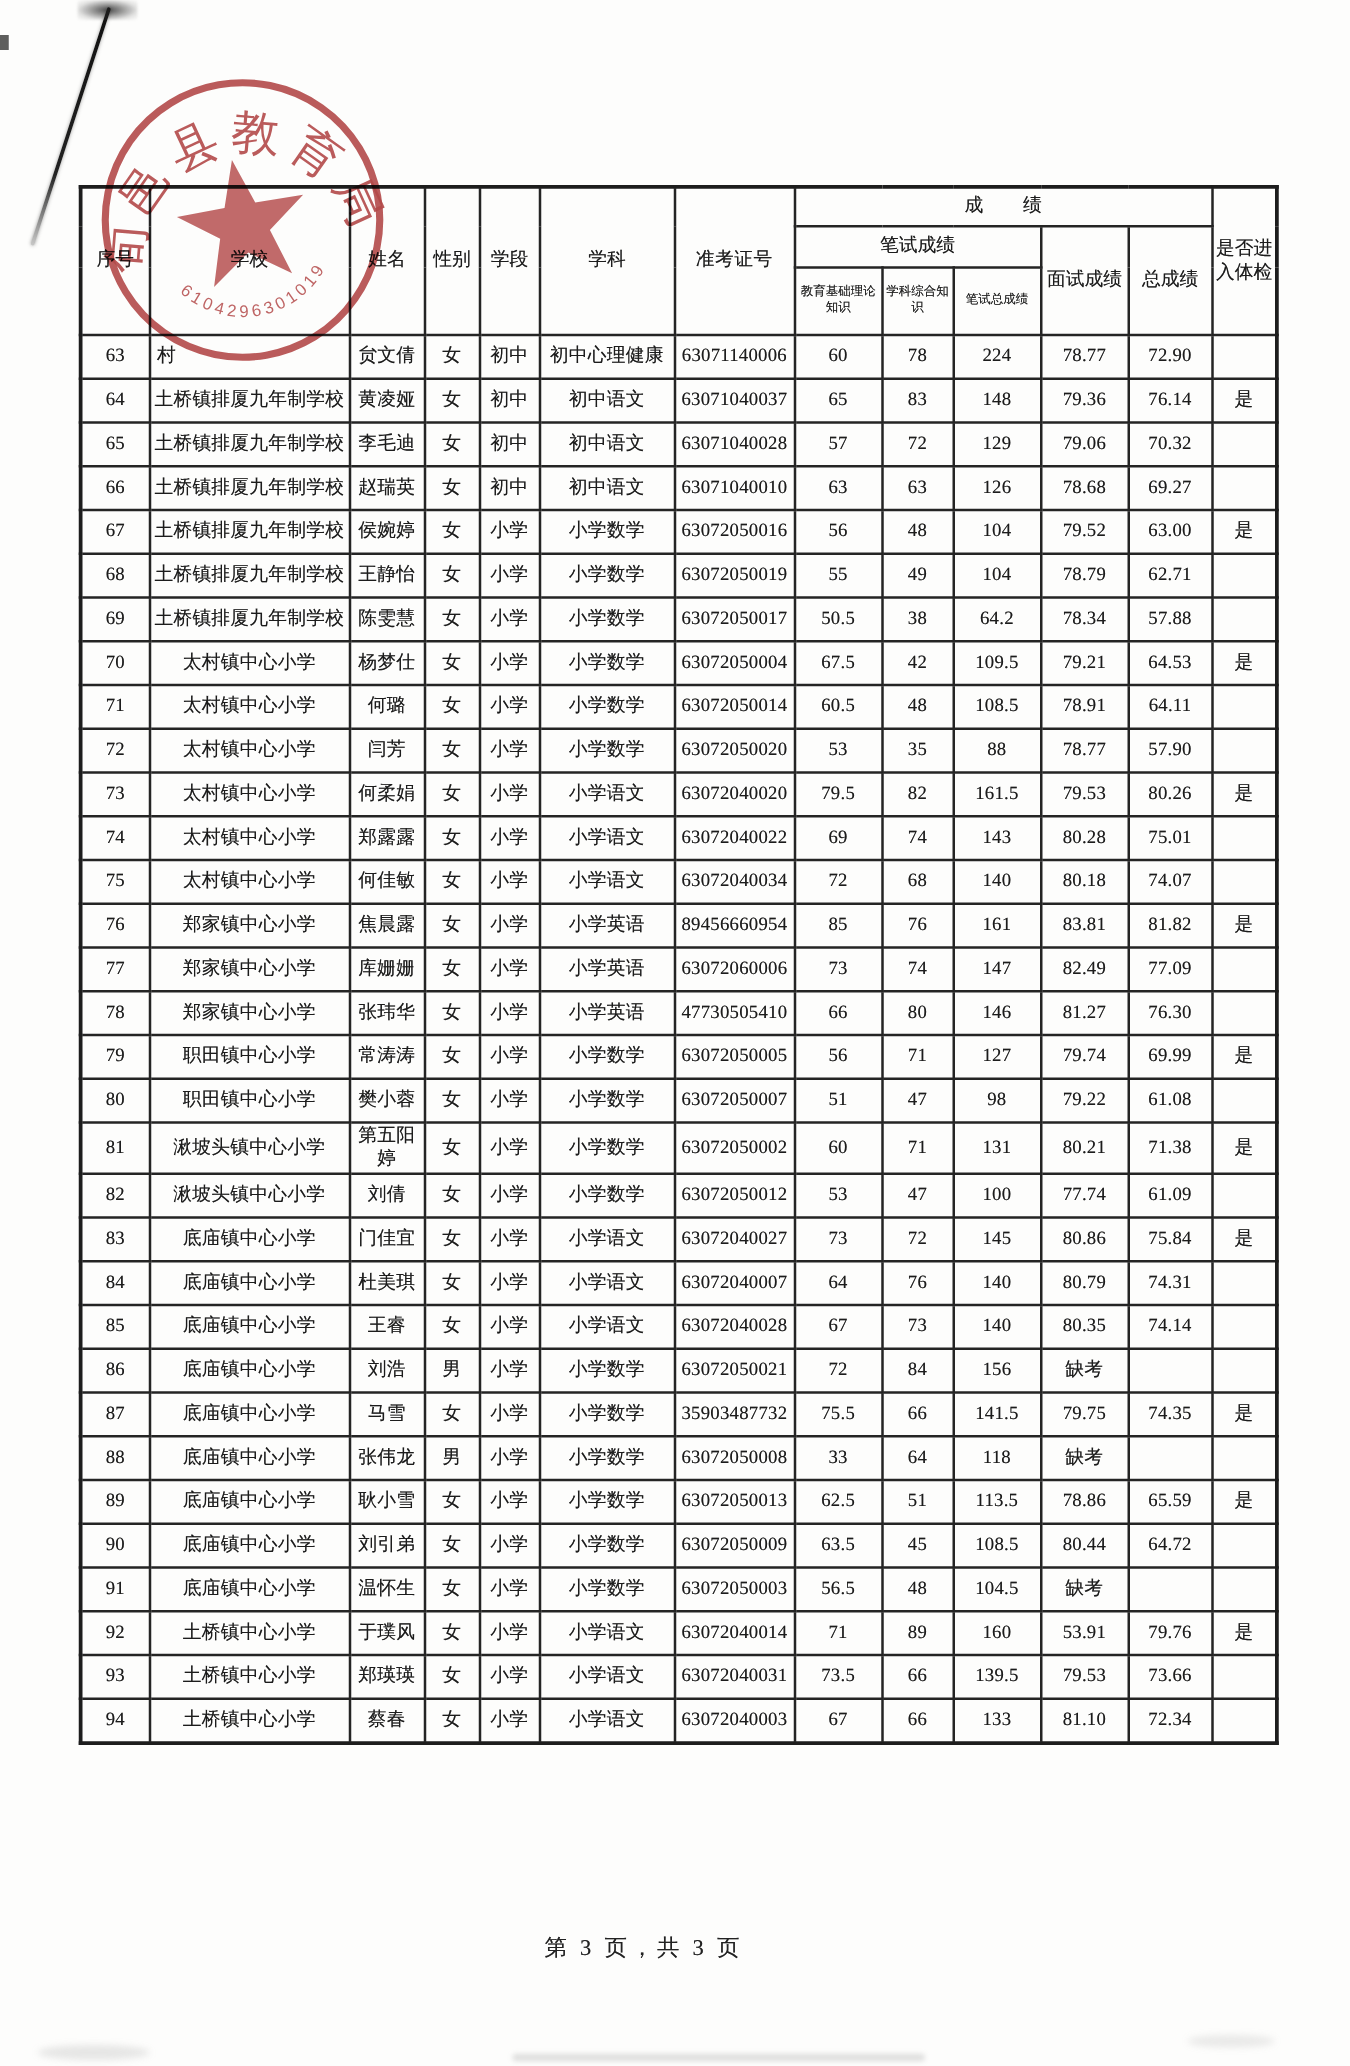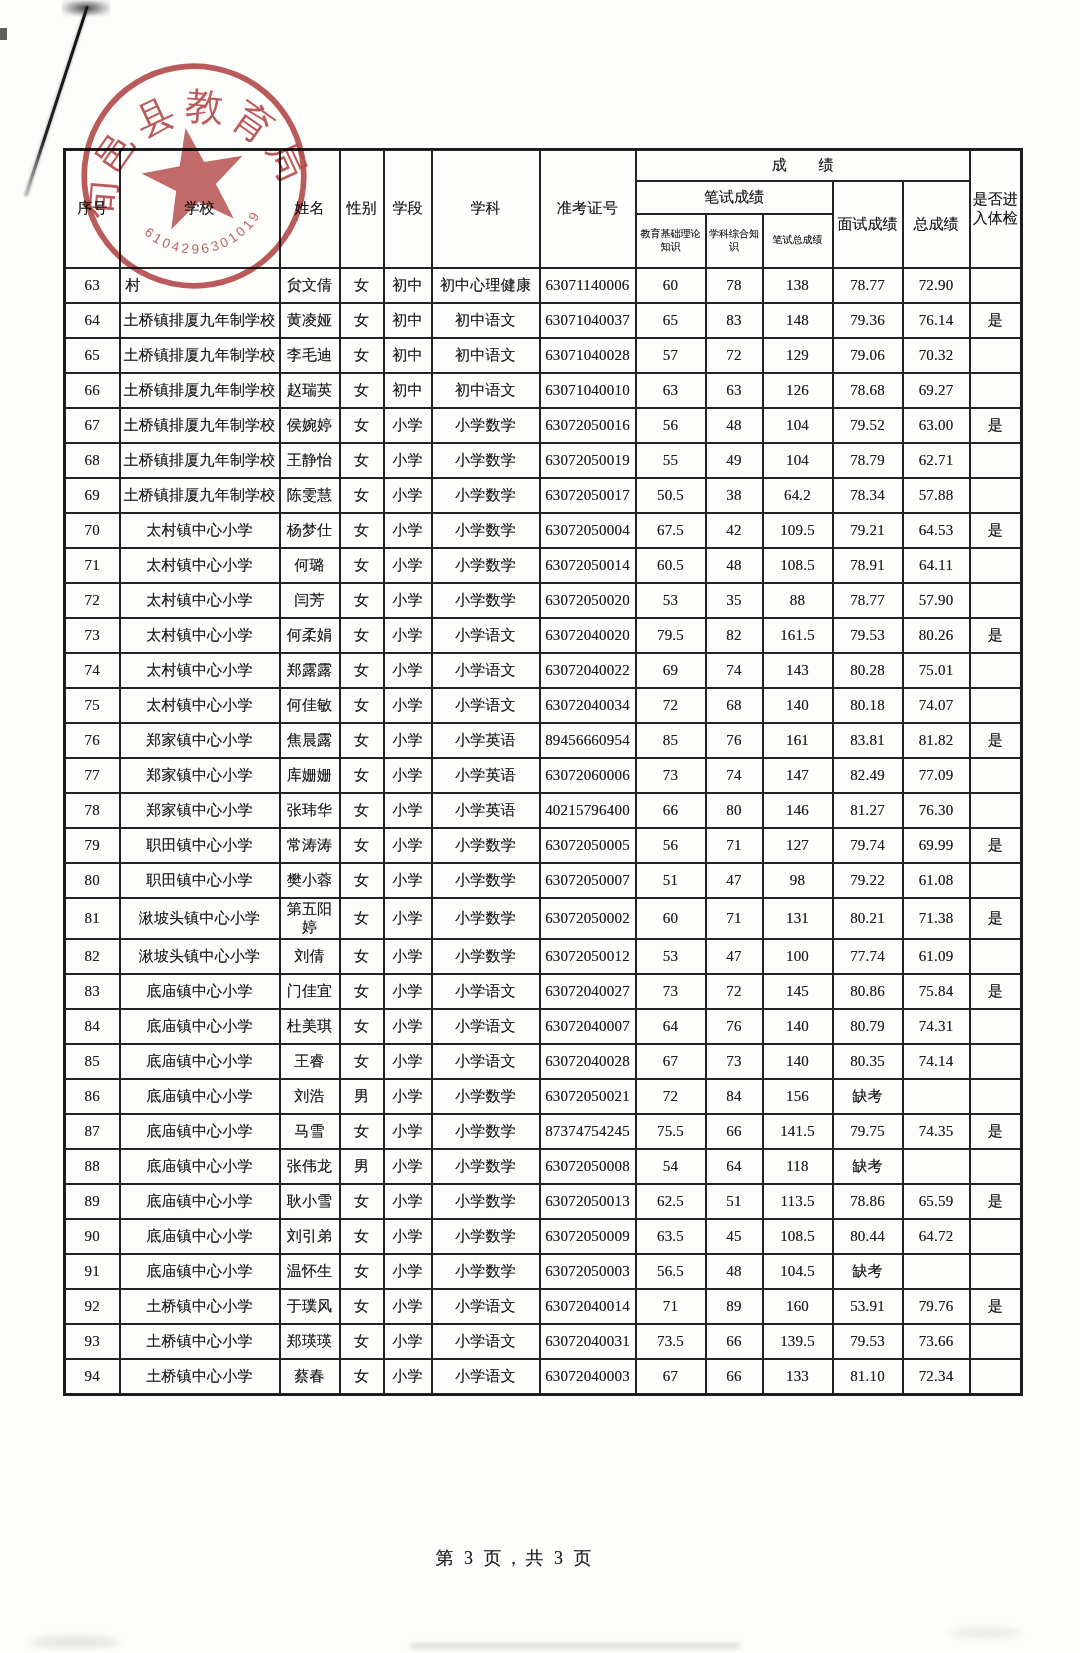--- a/index.html
+++ b/index.html
@@ -137,21 +137,21 @@
         <tr>
           <td>63</td>
           <td>村</td>
           <td>贠文倩</td>
           <td>女</td>
           <td>初中</td>
           <td>初中心理健康</td>
           <td class="num col-ticket">63071140006</td>
           <td class="num">60</td>
           <td class="num">78</td>
-          <td class="num">138</td>
+          <td class="num">224</td>
           <td class="num">78.77</td>
           <td class="num">72.90</td>
           <td class="num"></td>
         </tr>
         <tr>
           <td>64</td>
           <td>土桥镇排厦九年制学校</td>
           <td>黄凌娅</td>
           <td>女</td>
           <td>初中</td>
@@ -359,21 +359,21 @@
           <td class="num">77.09</td>
           <td class="num"></td>
         </tr>
         <tr>
           <td>78</td>
           <td>郑家镇中心小学</td>
           <td>张玮华</td>
           <td>女</td>
           <td>小学</td>
           <td>小学英语</td>
-          <td class="num col-ticket">40215796400</td>
+          <td class="num col-ticket">47730505410</td>
           <td class="num">66</td>
           <td class="num">80</td>
           <td class="num">146</td>
           <td class="num">81.27</td>
           <td class="num">76.30</td>
           <td class="num"></td>
         </tr>
         <tr>
           <td>79</td>
           <td>职田镇中心小学</td>
@@ -494,37 +494,37 @@
           <td class="num"></td>
           <td class="num"></td>
         </tr>
         <tr>
           <td>87</td>
           <td>底庙镇中心小学</td>
           <td>马雪</td>
           <td>女</td>
           <td>小学</td>
           <td>小学数学</td>
-          <td class="num col-ticket">87374754245</td>
+          <td class="num col-ticket">35903487732</td>
           <td class="num">75.5</td>
           <td class="num">66</td>
           <td class="num">141.5</td>
           <td class="num">79.75</td>
           <td class="num">74.35</td>
           <td class="num">是</td>
         </tr>
         <tr>
           <td>88</td>
           <td>底庙镇中心小学</td>
           <td>张伟龙</td>
           <td>男</td>
           <td>小学</td>
           <td>小学数学</td>
           <td class="num col-ticket">63072050008</td>
-          <td class="num">54</td>
+          <td class="num">33</td>
           <td class="num">64</td>
           <td class="num">118</td>
           <td class="num">缺考</td>
           <td class="num"></td>
           <td class="num"></td>
         </tr>
         <tr>
           <td>89</td>
           <td>底庙镇中心小学</td>
           <td>耿小雪</td>

